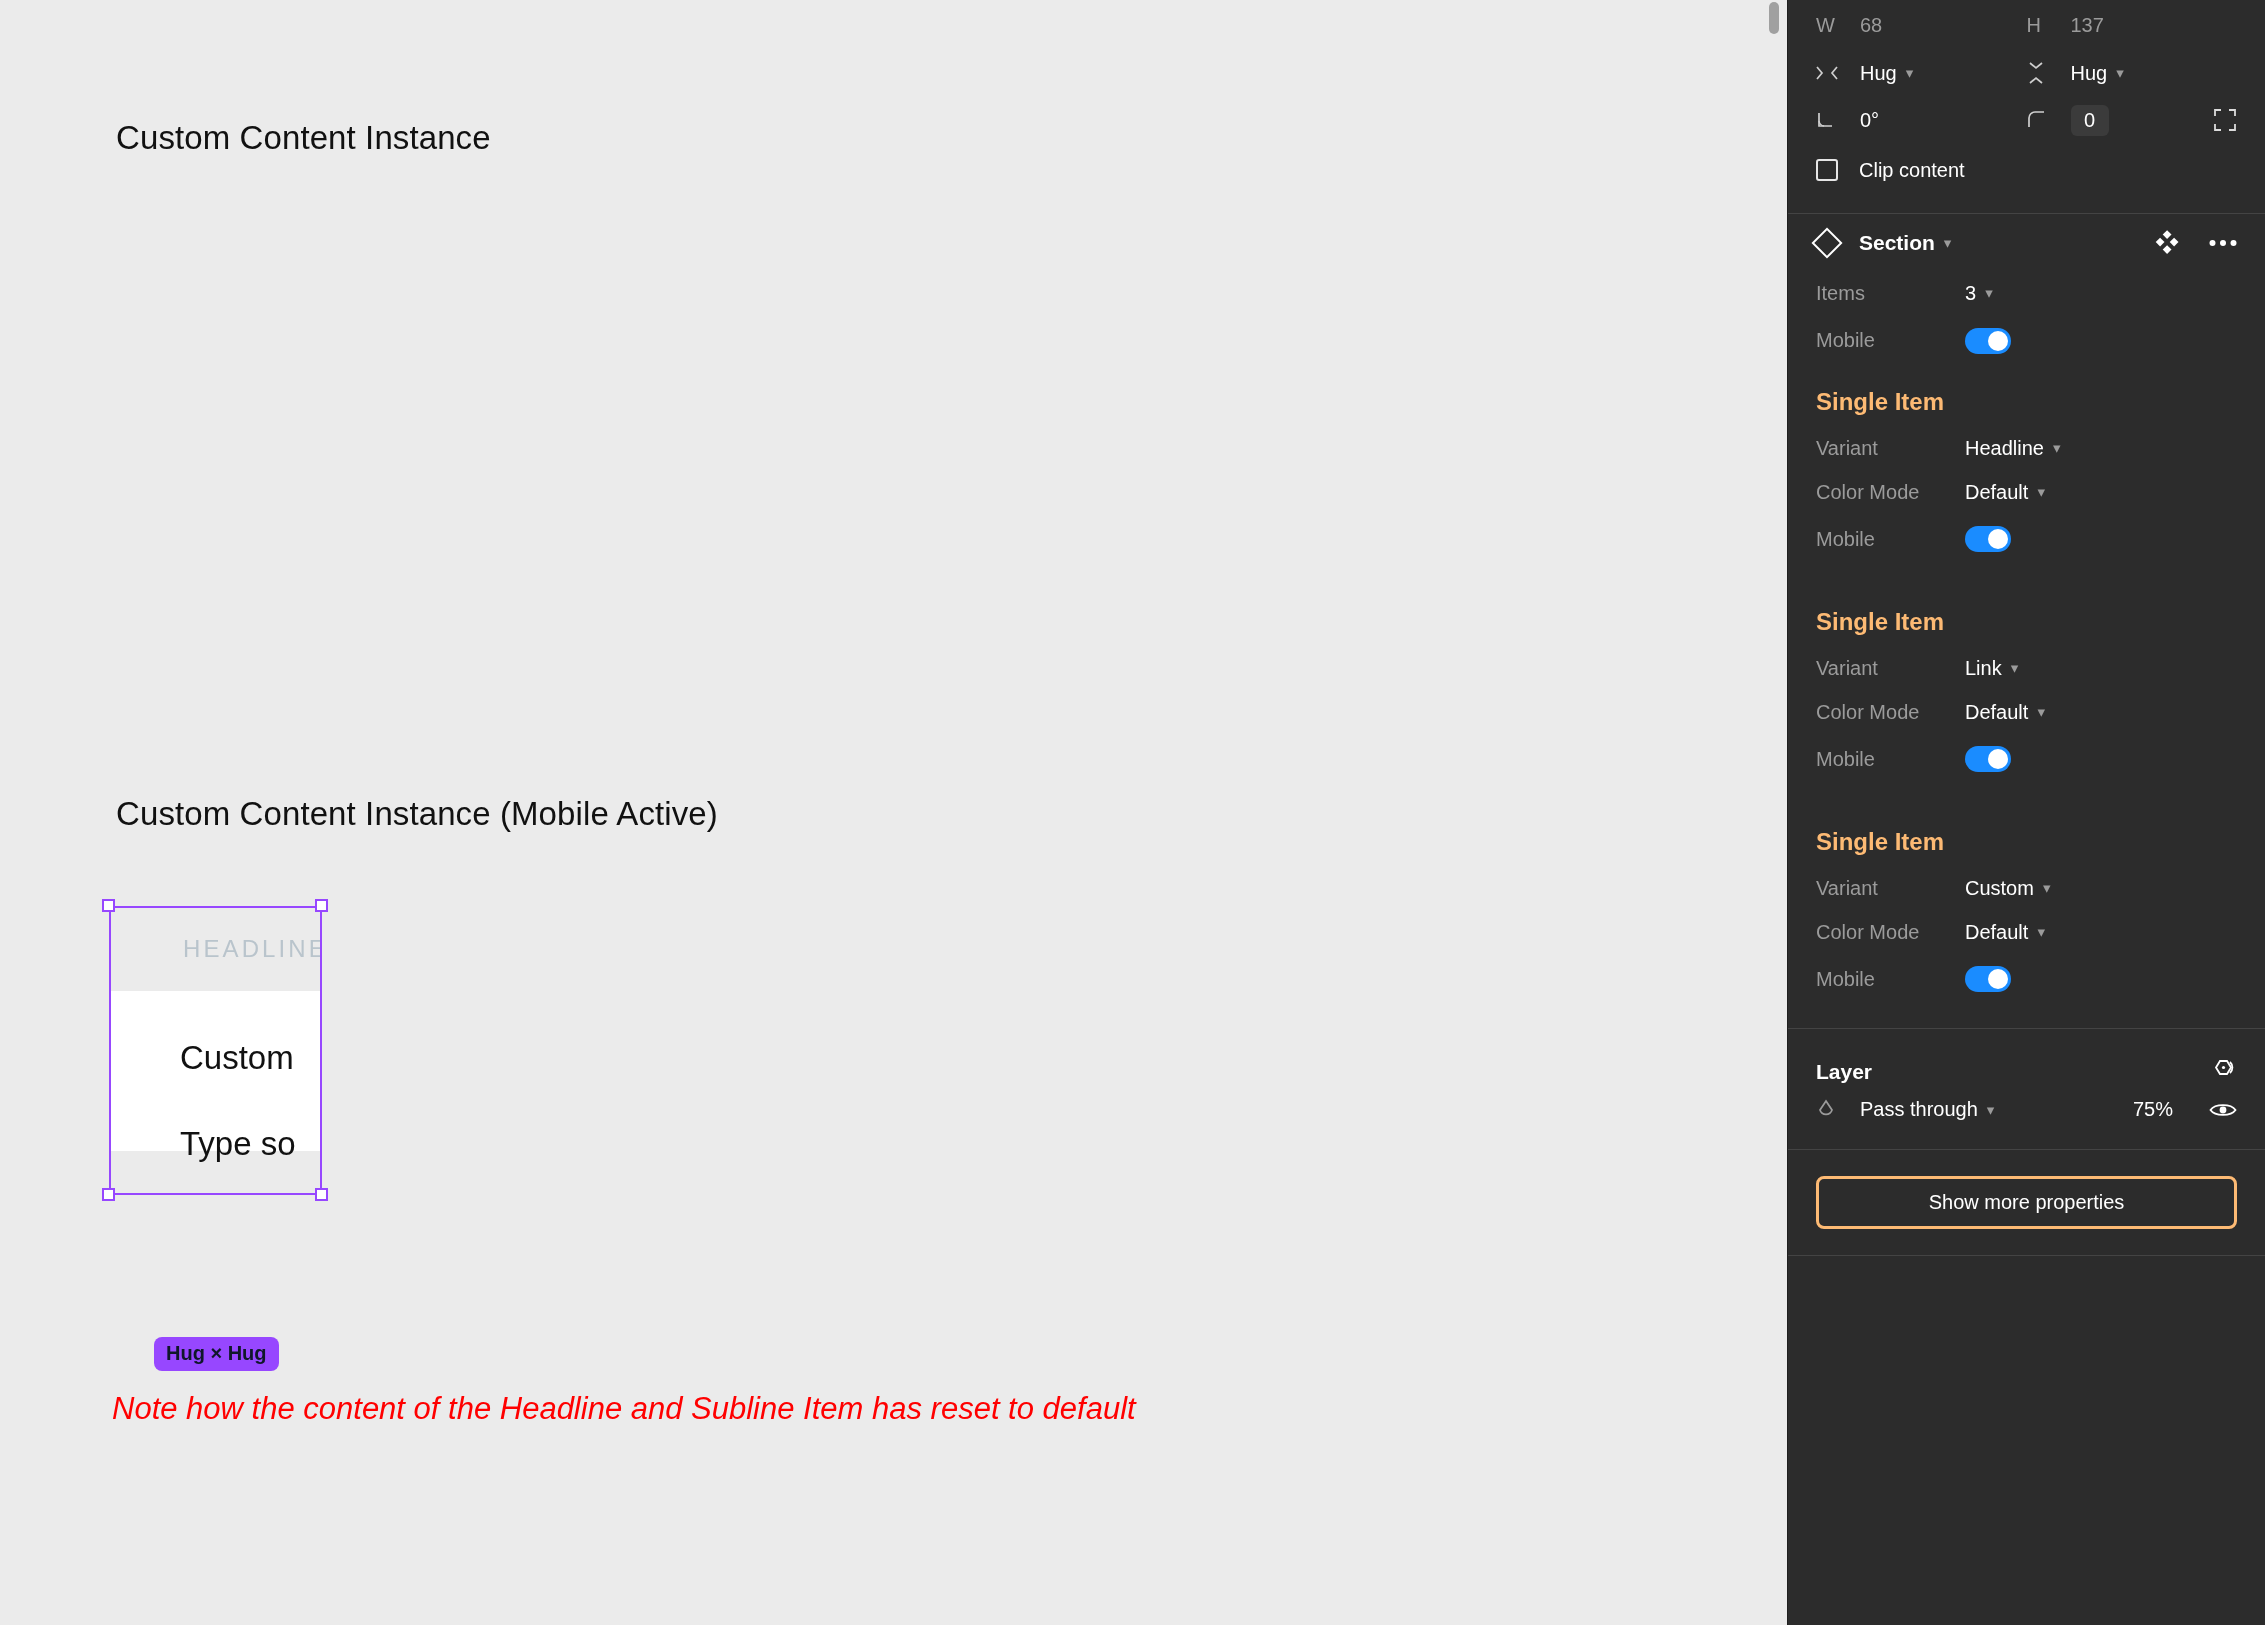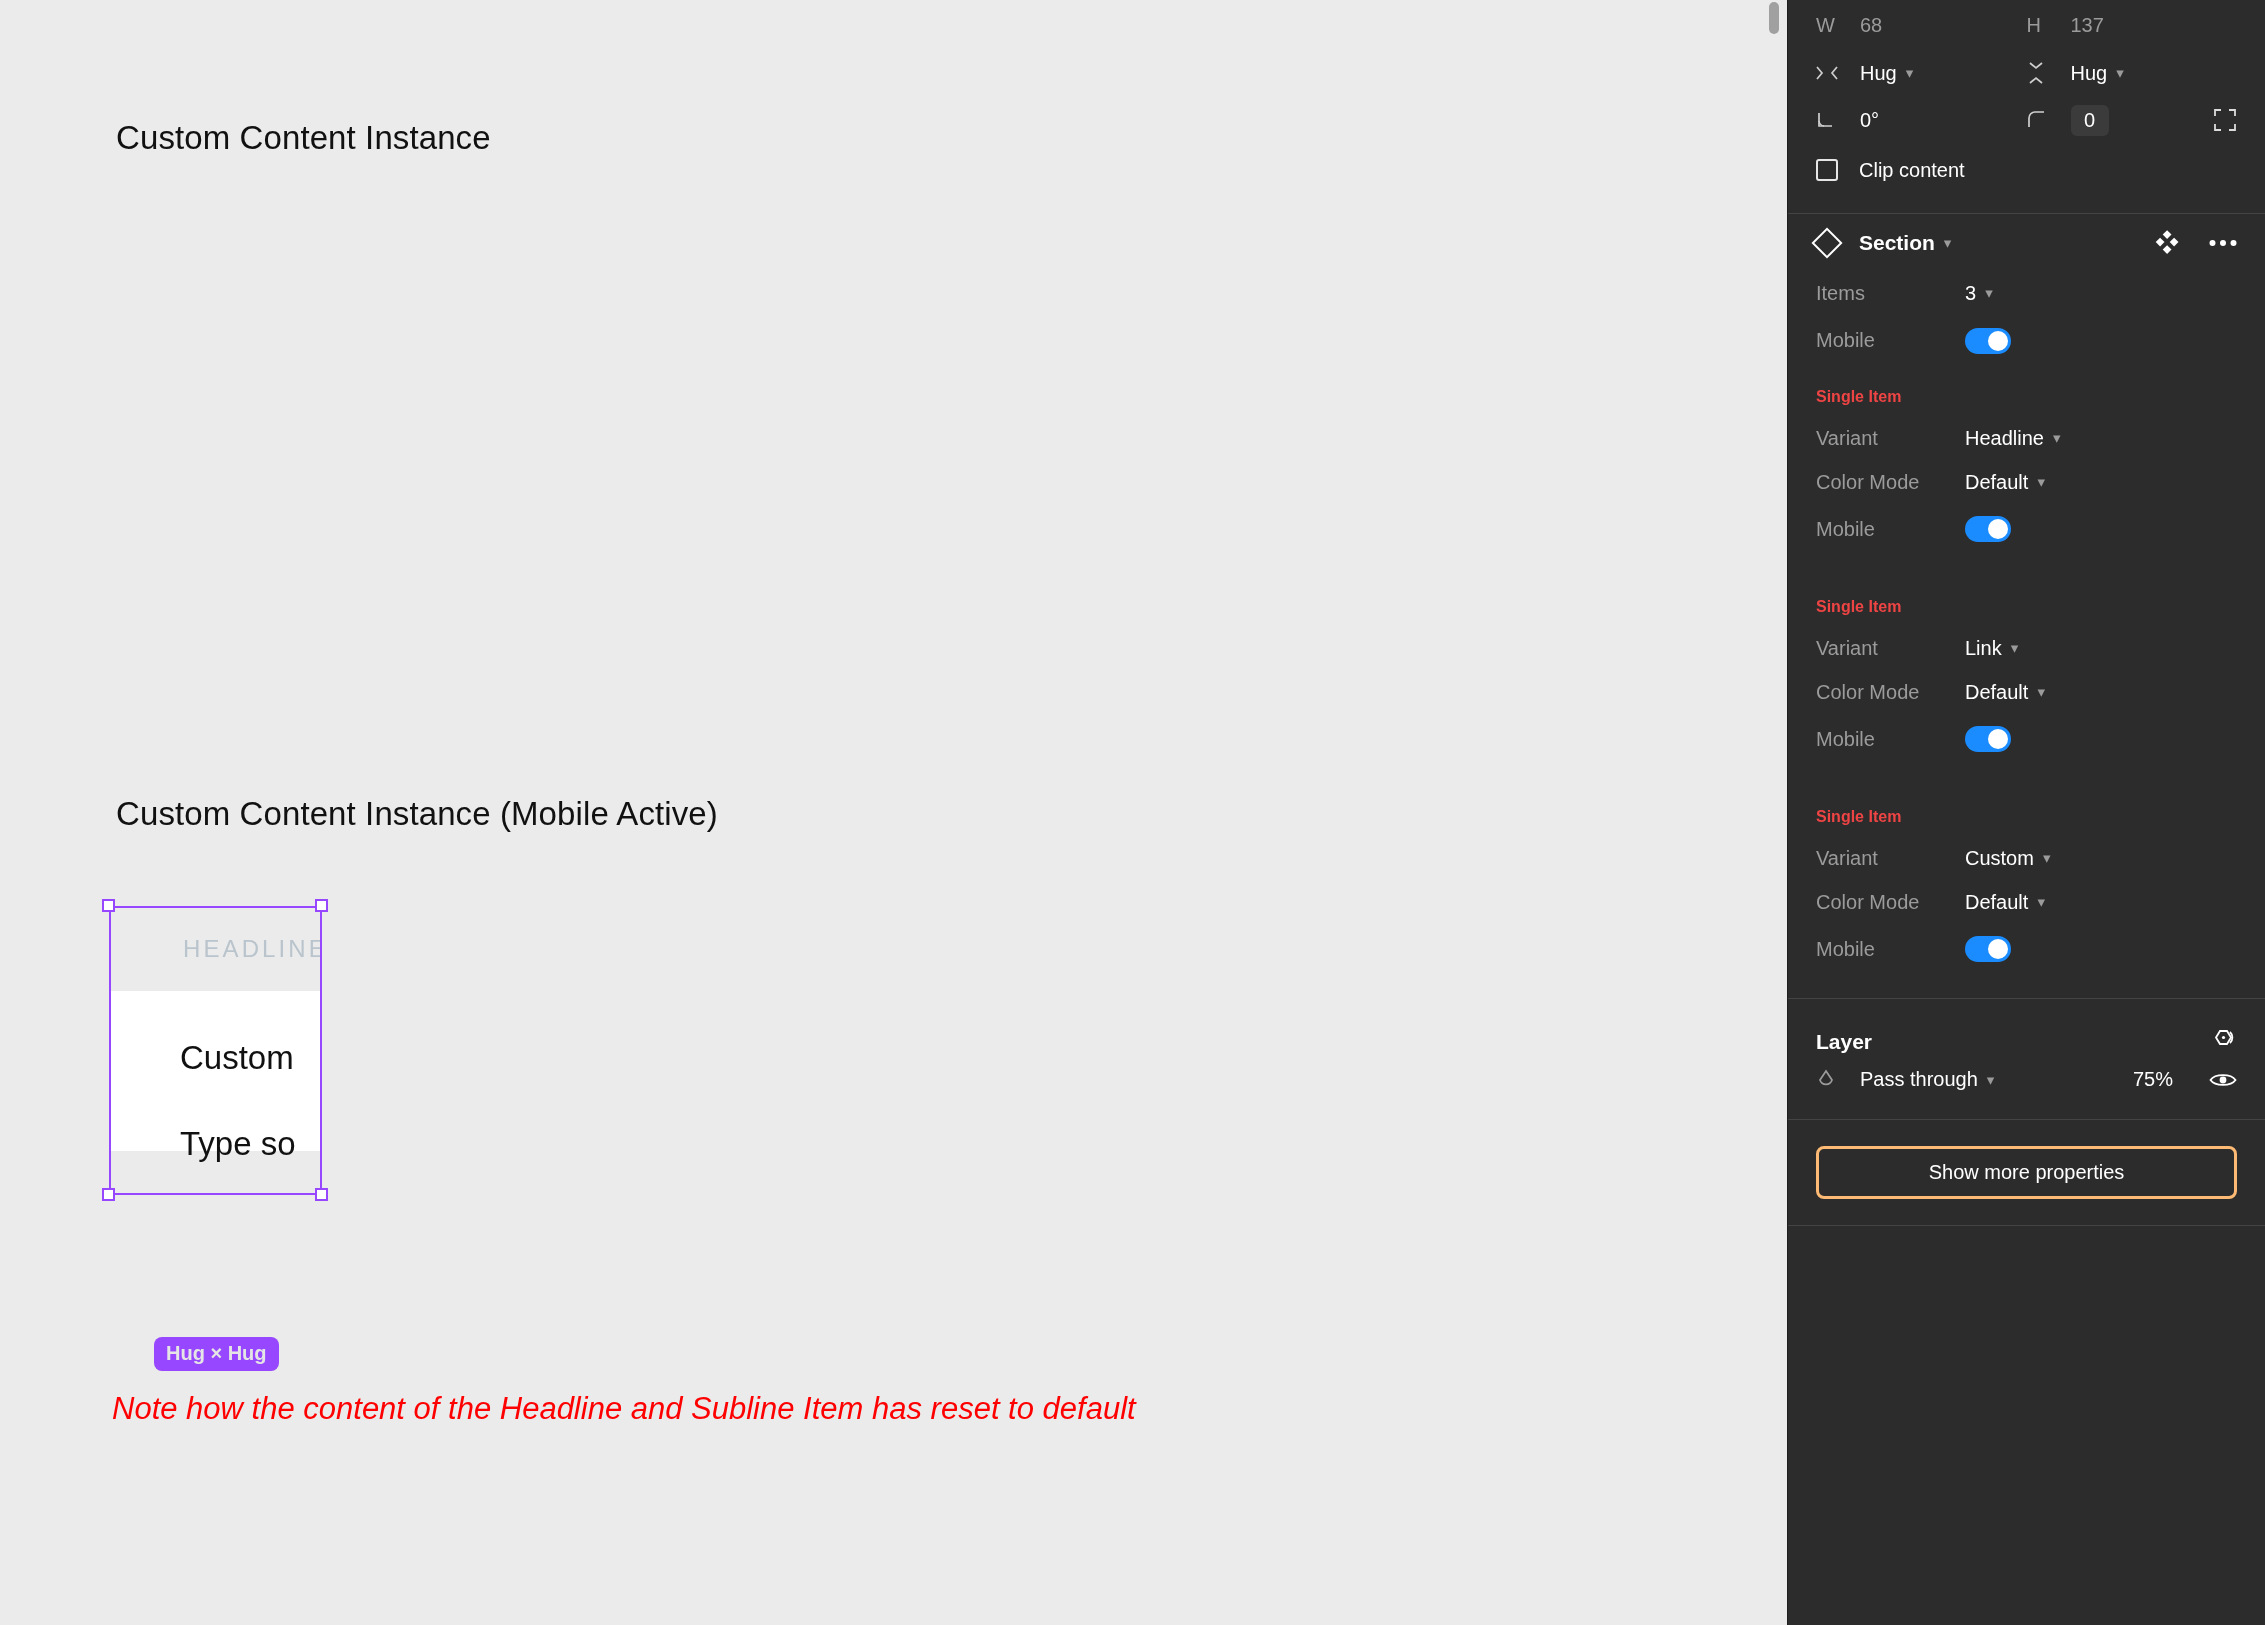--- a/index.html
+++ b/index.html
@@ -117,21 +117,21 @@
     border:2px solid #9747ff;
   }
   .sel-handle.tl { left:102px;  top:899px;  }
   .sel-handle.tr { left:315px;  top:899px;  }
   .sel-handle.bl { left:102px;  top:1188px; }
   .sel-handle.br { left:315px;  top:1188px; }
 
   .size-badge {
     position:absolute; left:154px; top:1337px;
     background:#9747ff;
-    color:#e5e5e5;
+    color:#0f172a;
     font-size:20px;
     font-weight:bold;
     padding:5px 12px 6px 12px;
     border-radius:8px;
     white-space:nowrap;
   }
 
   .note-text {
     position:absolute; left:112px; top:1391px;
     font-size:31px;
@@ -228,22 +228,22 @@
   }
   .prop-label {
     color:#9b9b9b; font-size:20px;
     width:149px; flex:none;
   }
   .prop-value {
     color:#ffffff; font-size:20px;
     display:flex; align-items:center;
   }
   .group-title {
-    font-weight:bold; font-size:16px;
-    color:#ef4444;
+    font-weight:bold; font-size:24px;
+    color:#fdba74;
     margin-top:22px; margin-bottom:10px;
   }
   .group-gap { height:22px; }
 
   .toggle {
     width:46px; height:26px;
     background:#1a8cff;
     border-radius:13px;
     position:relative;
     flex:none;

